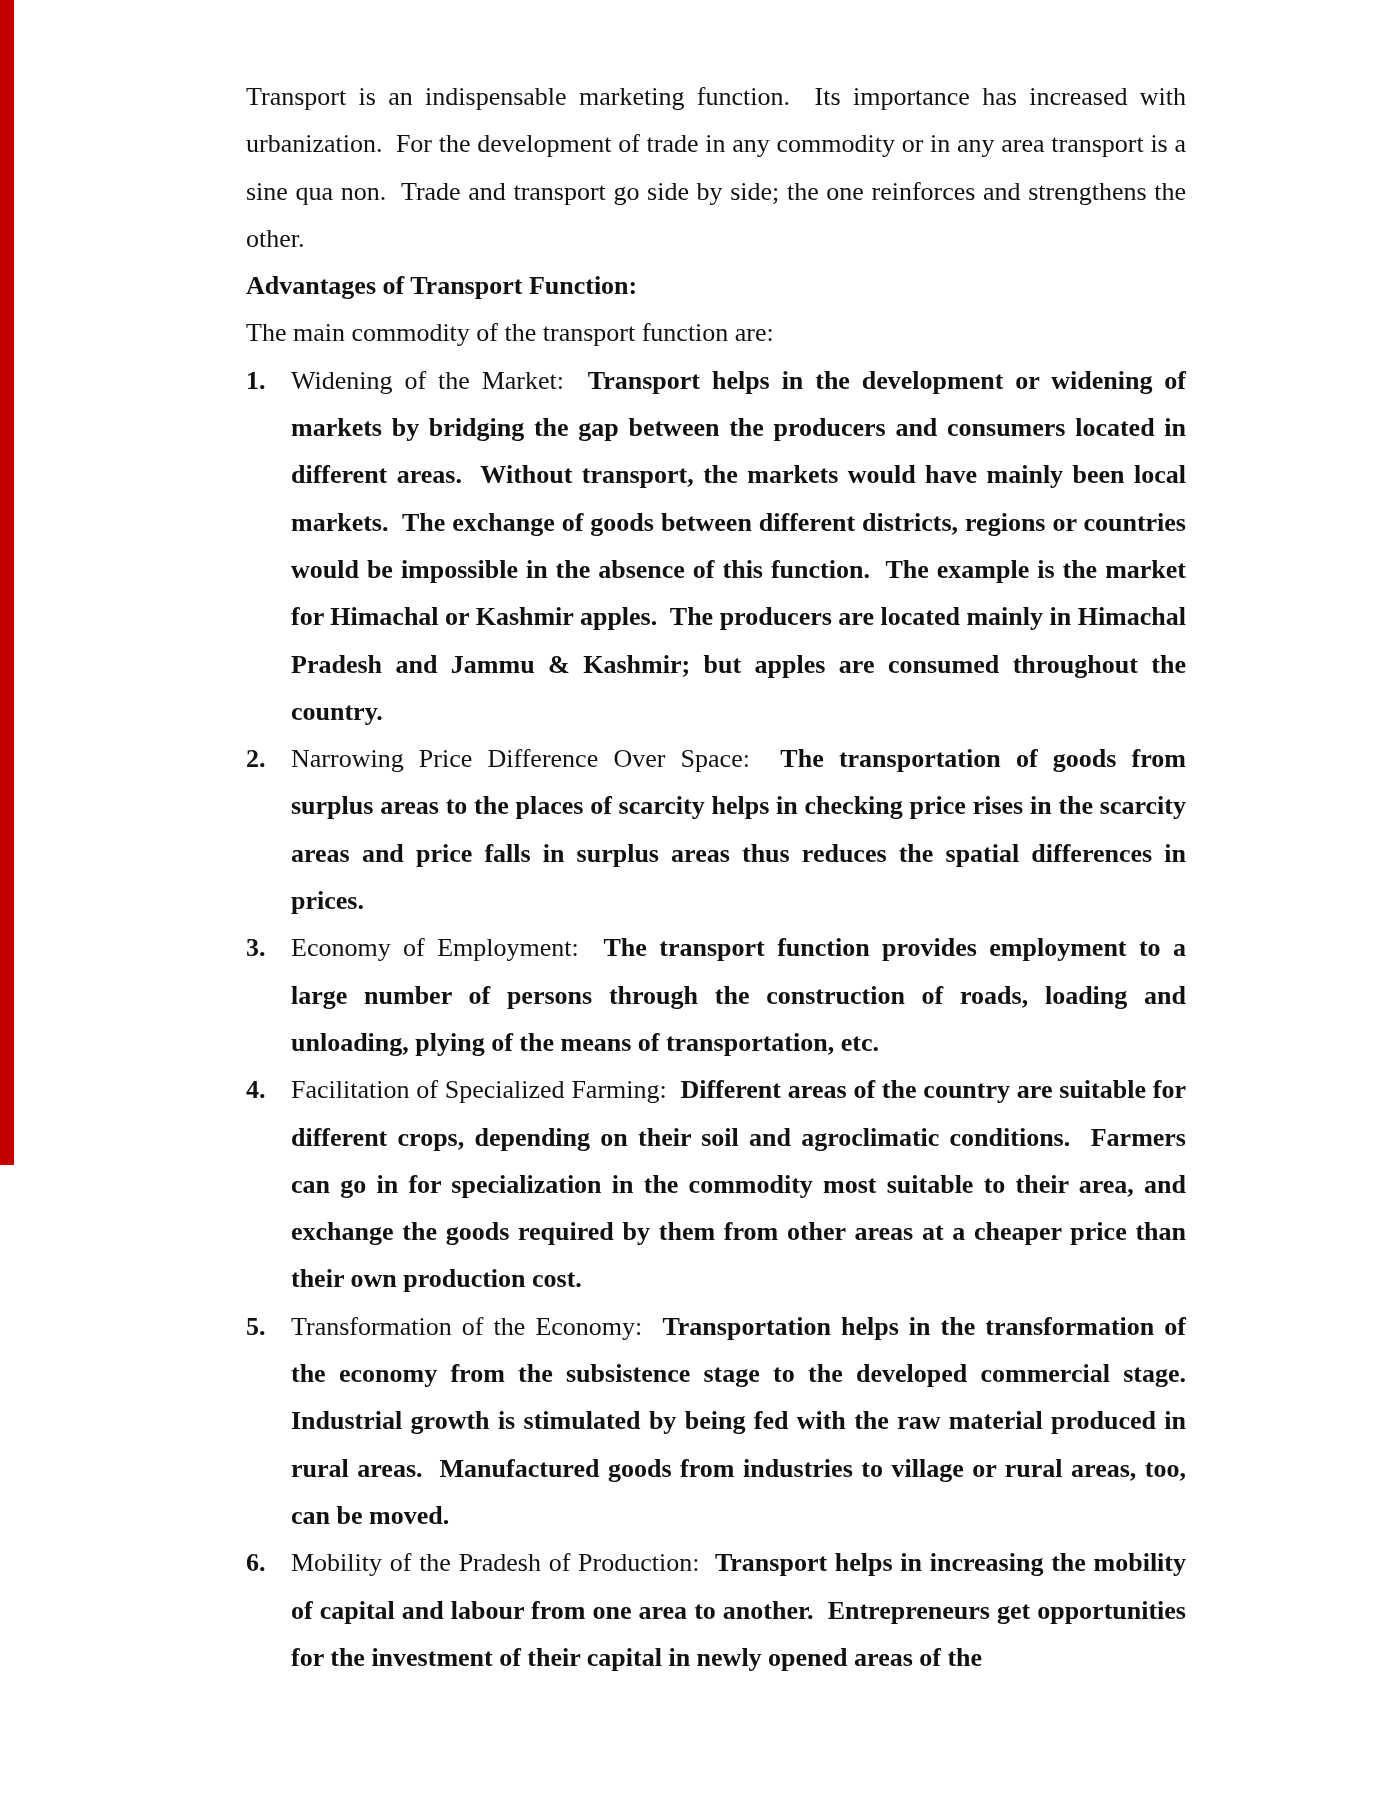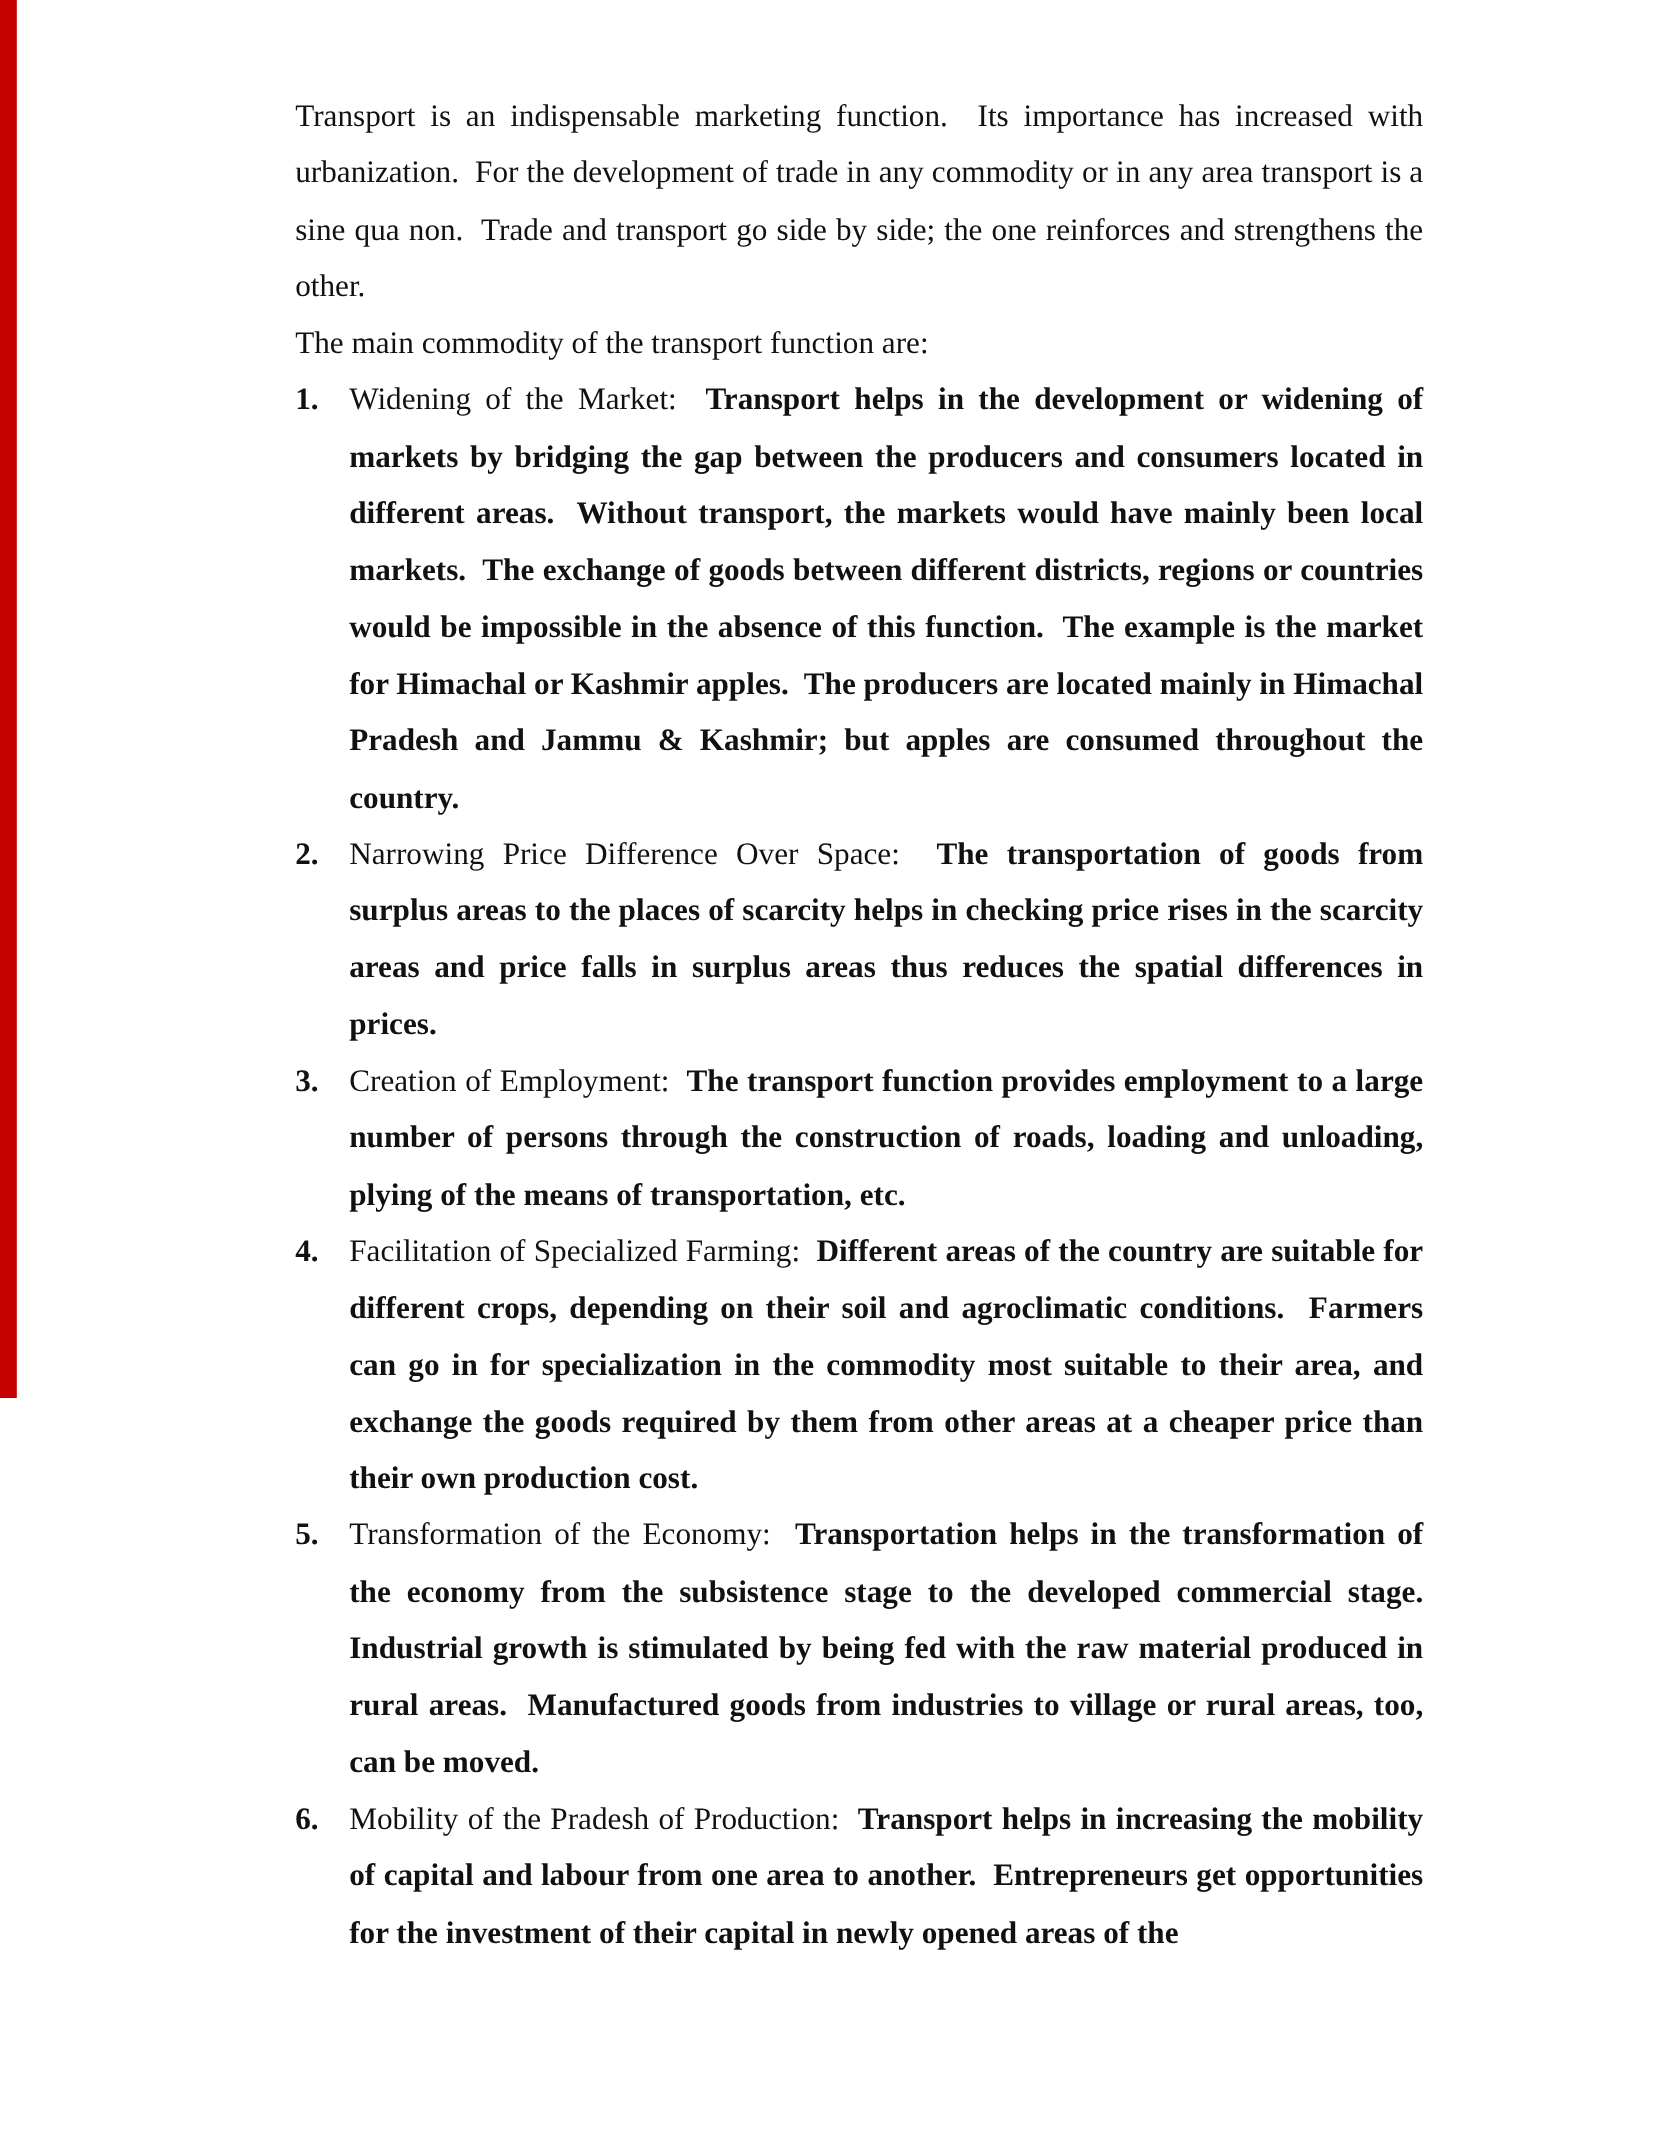--- a/index.html
+++ b/index.html
@@ -67,23 +67,24 @@
     font-weight: bold;
   }
 </style>
 </head>
 <body>
 
 <div class="page" style="background: rgb(255, 255, 255); color: rgb(17, 17, 17); padding-left: 44px;">
   <div class="red-stripe" style="background: rgb(196, 0, 0);"></div>
   <div class="content">
     <p class="para">Transport is an indispensable marketing function.  Its importance has increased with urbanization.  For the development of trade in any commodity or in any area transport is a sine qua non.  Trade and transport go side by side; the one reinforces and strengthens the other.</p>
+    <p class="heading">Advantages of Transport Function:</p>
     <p class="list-intro para">The main commodity of the transport function are:</p>
     <ol class="adv-list">
         <li class="adv-item"><span class="num">1.</span><span class="title">Widening of the Market:  </span><span class="body">Transport helps in the development or widening of markets by bridging the gap between the producers and consumers located in different areas.  Without transport, the markets would have mainly been local markets.  The exchange of goods between different districts, regions or countries would be impossible in the absence of this function.  The example is the market for Himachal or Kashmir apples.  The producers are located mainly in Himachal Pradesh and Jammu &amp; Kashmir; but apples are consumed throughout the country.</span></li>
         <li class="adv-item"><span class="num">2.</span><span class="title">Narrowing Price Difference Over Space:  </span><span class="body">The transportation of goods from surplus areas to the places of scarcity helps in checking price rises in the scarcity areas and price falls in surplus areas thus reduces the spatial differences in prices.</span></li>
-        <li class="adv-item"><span class="num">3.</span><span class="title">Creation of Employment:  </span><span class="body">The transport function provides employment to a large number of persons through the construction of roads, loading and unloading, plying of the means of transportation, etc.</span></li>
+        <li class="adv-item"><span class="num">3.</span><span class="title">Economy of Employment:  </span><span class="body">The transport function provides employment to a large number of persons through the construction of roads, loading and unloading, plying of the means of transportation, etc.</span></li>
         <li class="adv-item"><span class="num">4.</span><span class="title">Facilitation of Specialized Farming:  </span><span class="body">Different areas of the country are suitable for different crops, depending on their soil and agroclimatic conditions.  Farmers can go in for specialization in the commodity most suitable to their area, and exchange the goods required by them from other areas at a cheaper price than their own production cost.</span></li>
         <li class="adv-item"><span class="num">5.</span><span class="title">Transformation of the Economy:  </span><span class="body">Transportation helps in the transformation of the economy from the subsistence stage to the developed commercial stage.  Industrial growth is stimulated by being fed with the raw material produced in rural areas.  Manufactured goods from industries to village or rural areas, too, can be moved.</span></li>
         <li class="adv-item"><span class="num">6.</span><span class="title">Mobility of the Pradesh of Production:  </span><span class="body">Transport helps in increasing the mobility of capital and labour from one area to another.  Entrepreneurs get opportunities for the investment of their capital in newly opened areas of the</span></li>
       </ol>
   </div>
 </div>
 
 </body></html>

